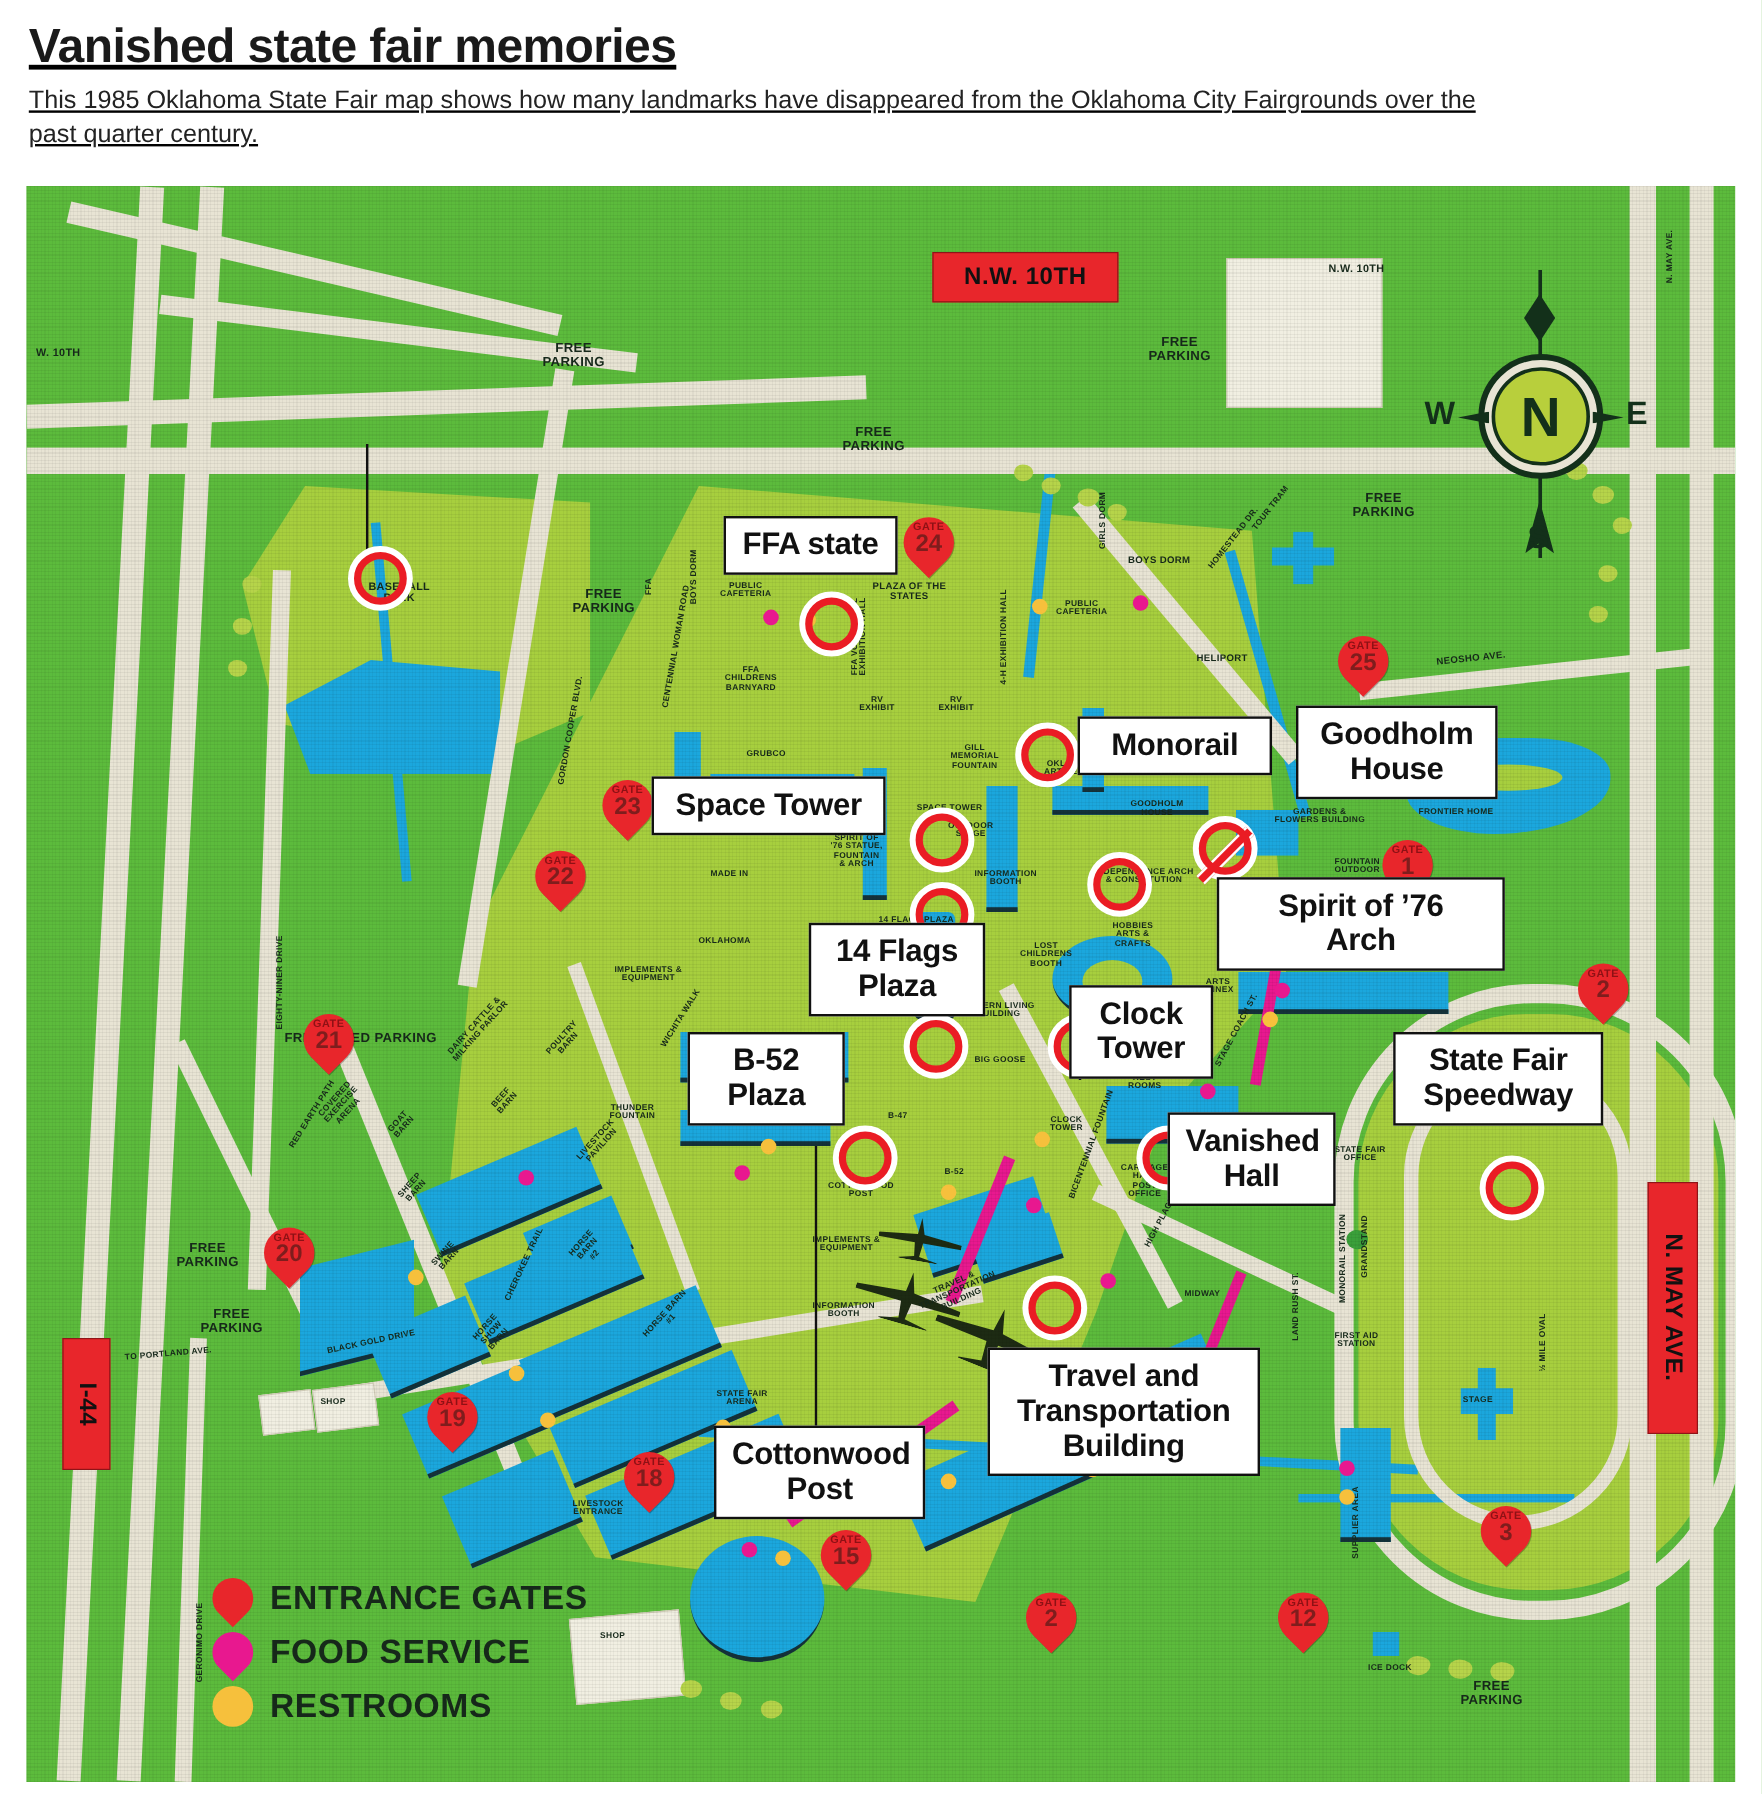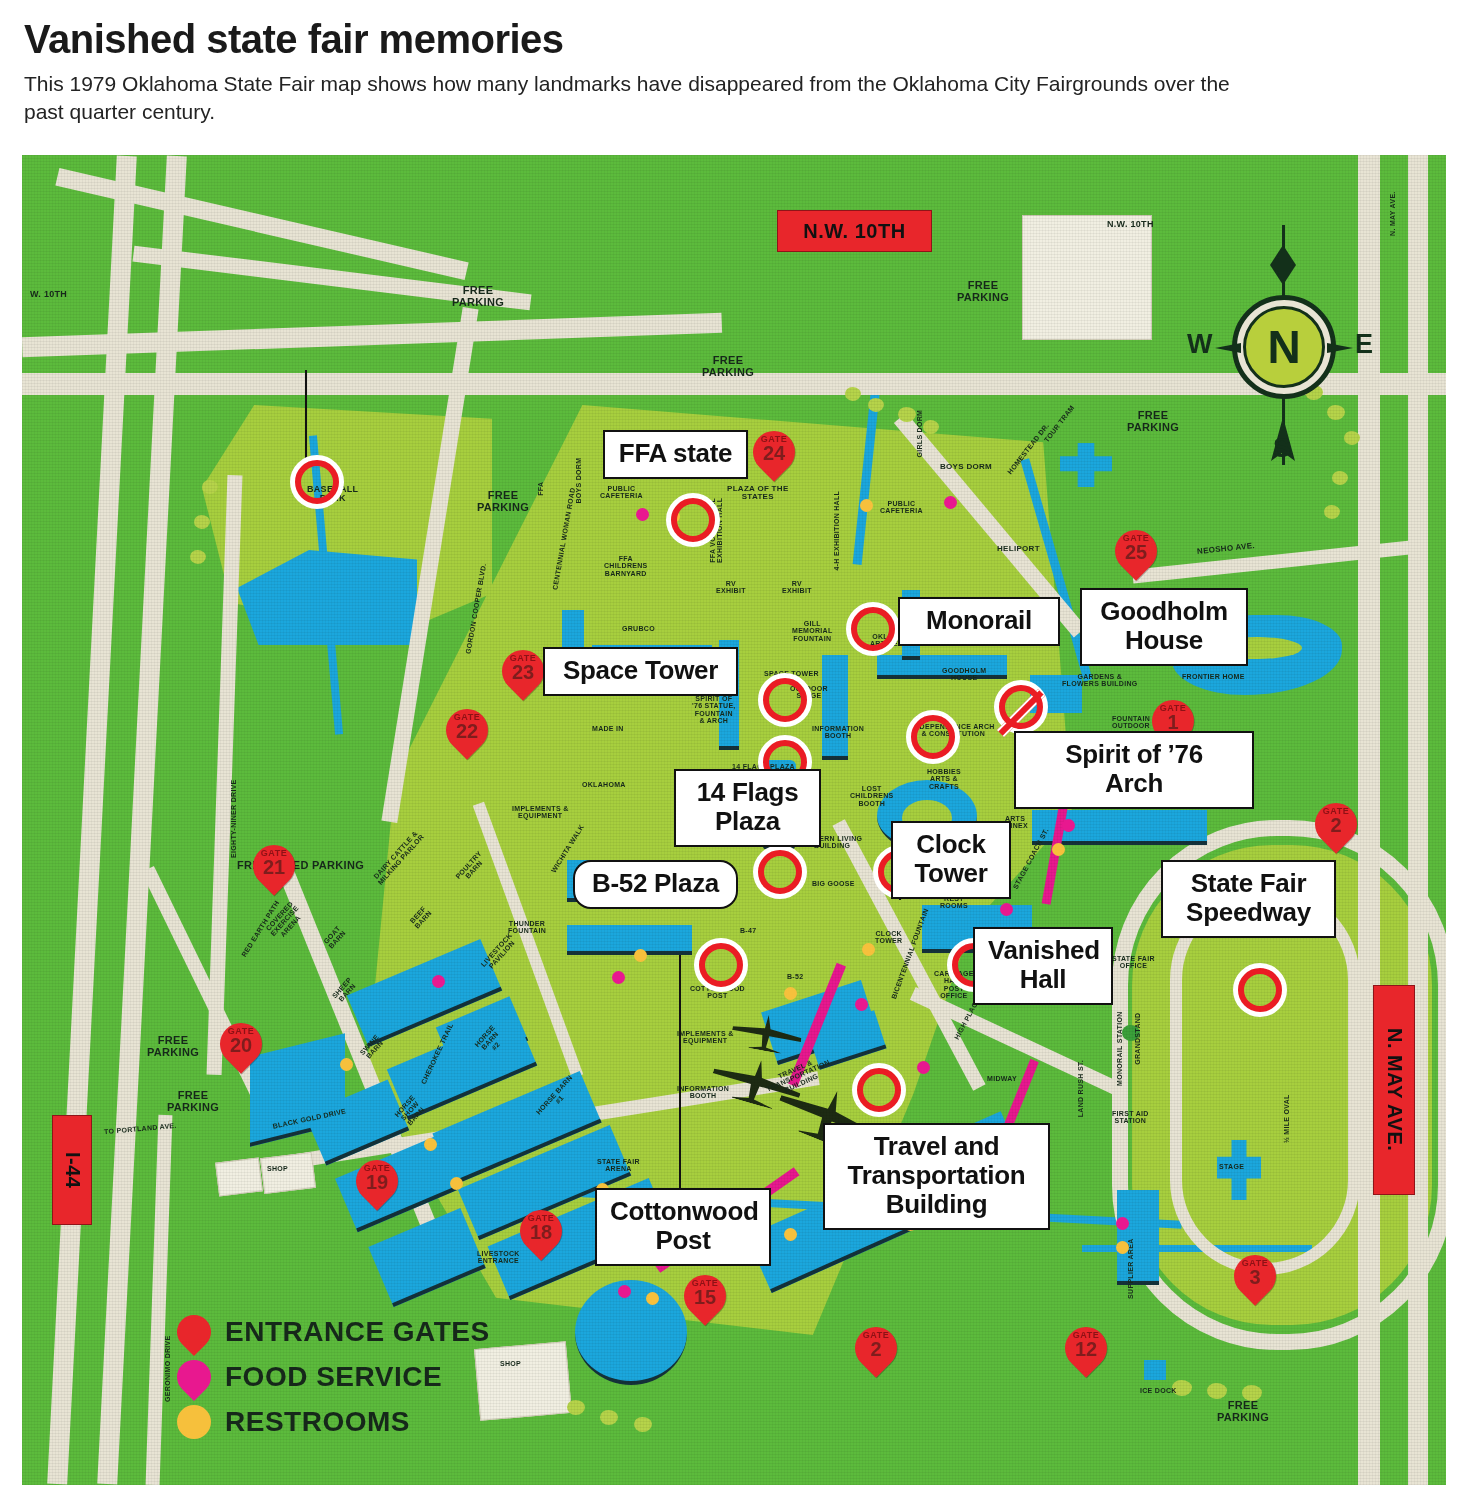--- a/index.html
+++ b/index.html
@@ -1,20 +1,20 @@
 <!DOCTYPE html>
 <html><head>
 <meta charset="utf-8">
 <title>Vanished state fair memories</title>
 <style>
   html,body{margin:0;padding:0;background:#fff;}
   body{width:1468px;height:1495px;font-family:"Liberation Sans",sans-serif;overflow:hidden;}
 
   
-  #header{padding:18px 0 0 24px;}
+  #header{padding:18px 0 0 24px;text-decoration:underline;}
   #page-title{font-size:40px;font-weight:bold;color:#1a1a1a;letter-spacing:-.5px;margin:0 0 10px 0;line-height:1.05;}
   #page-subtitle{font-size:21px;color:#232323;line-height:1.35;max-width:1230px;margin:0;}
 
   
   #map{position:absolute;left:22px;top:155px;width:1424px;height:1330px;
        background:#5cbb3c;overflow:hidden;}
   #map *{box-sizing:border-box;}
 
   
   .tex{position:absolute;inset:0;
@@ -99,21 +99,21 @@
   
   .tree{position:absolute;border-radius:46% 54% 52% 48%/48% 46% 54% 52%;}
   .tree.lt{background:#b6d44a;}
   .tree.dk{background:#3aa03a;}
 </style>
 </head>
 <body>
 
 <div id="header">
   <h1 id="page-title">Vanished state fair memories</h1>
-  <p id="page-subtitle">This 1979 Oklahoma State Fair map shows how many landmarks have disappeared from the Oklahoma City Fairgrounds over the past quarter century.</p>
+  <p id="page-subtitle">This 1985 Oklahoma State Fair map shows how many landmarks have disappeared from the Oklahoma City Fairgrounds over the past quarter century.</p>
 </div>
 
 <div id="map">
 
   <div class="poly grass-lt" style="left:330px;top:250px;width:720px;height:930px;
               clip-path:polygon(32% 0%,96% 4%,100% 44%,86% 56%,78% 74%,64% 100%,20% 96%,2% 72%,6% 40%);"></div>
   <div class="poly grass-lt" style="left:1110px;top:690px;width:300px;height:480px;border-radius:140px;"></div>
   <div class="poly grass-lt" style="left:180px;top:250px;width:290px;height:230px;
               clip-path:polygon(18% 0,100% 6%,100% 82%,66% 100%,10% 86%,0 36%);"></div>
 
@@ -563,21 +563,21 @@
   <div class="callout" style="left: 876px; top: 442px; width: 162px; white-space: pre-line;">Monorail</div>
   <div class="callout" style="left: 1058px; top: 433px; width: 168px; white-space: pre-line;">Goodholm
 House</div>
   <div class="callout" style="left: 521px; top: 492px; width: 195px; white-space: pre-line;">Space Tower</div>
   <div class="callout" style="left: 992px; top: 576px; width: 240px; white-space: pre-line;">Spirit of ’76
 Arch</div>
   <div class="callout" style="left: 652px; top: 614px; width: 147px; white-space: pre-line;">14 Flags
 Plaza</div>
   <div class="callout" style="left: 869px; top: 666px; width: 120px; white-space: pre-line;">Clock
 Tower</div>
-  <div class="callout" style="left: 551px; top: 705px; width: 165px; white-space: pre-line; border-radius: 18px;">B-52 Plaza</div>
+  <div class="callout" style="left: 551px; top: 705px; width: 131px; white-space: pre-line;">B-52 Plaza</div>
   <div class="callout" style="left: 951px; top: 772px; width: 140px; white-space: pre-line;">Vanished
 Hall</div>
   <div class="callout" style="left: 1139px; top: 705px; width: 175px; white-space: pre-line;">State Fair
 Speedway</div>
   <div class="callout" style="left: 573px; top: 1033px; width: 176px; white-space: pre-line;">Cottonwood
 Post</div>
   <div class="callout" style="left: 801px; top: 968px; width: 227px; white-space: pre-line;">Travel and
 Transportation
 Building</div>
 

